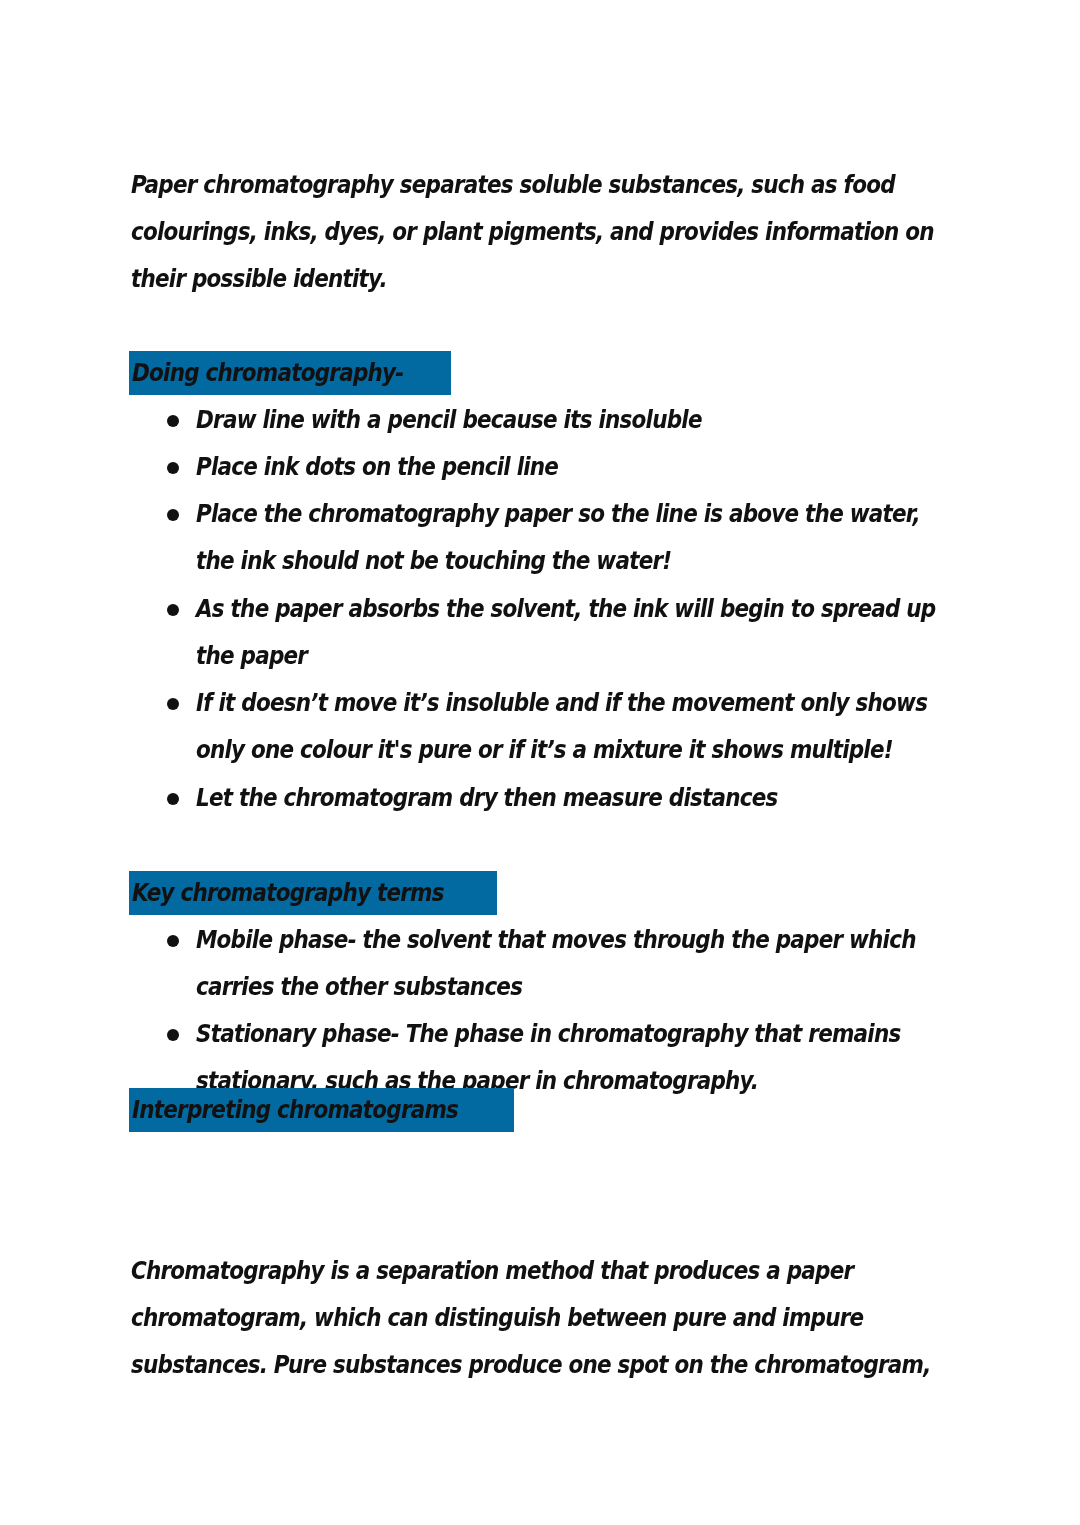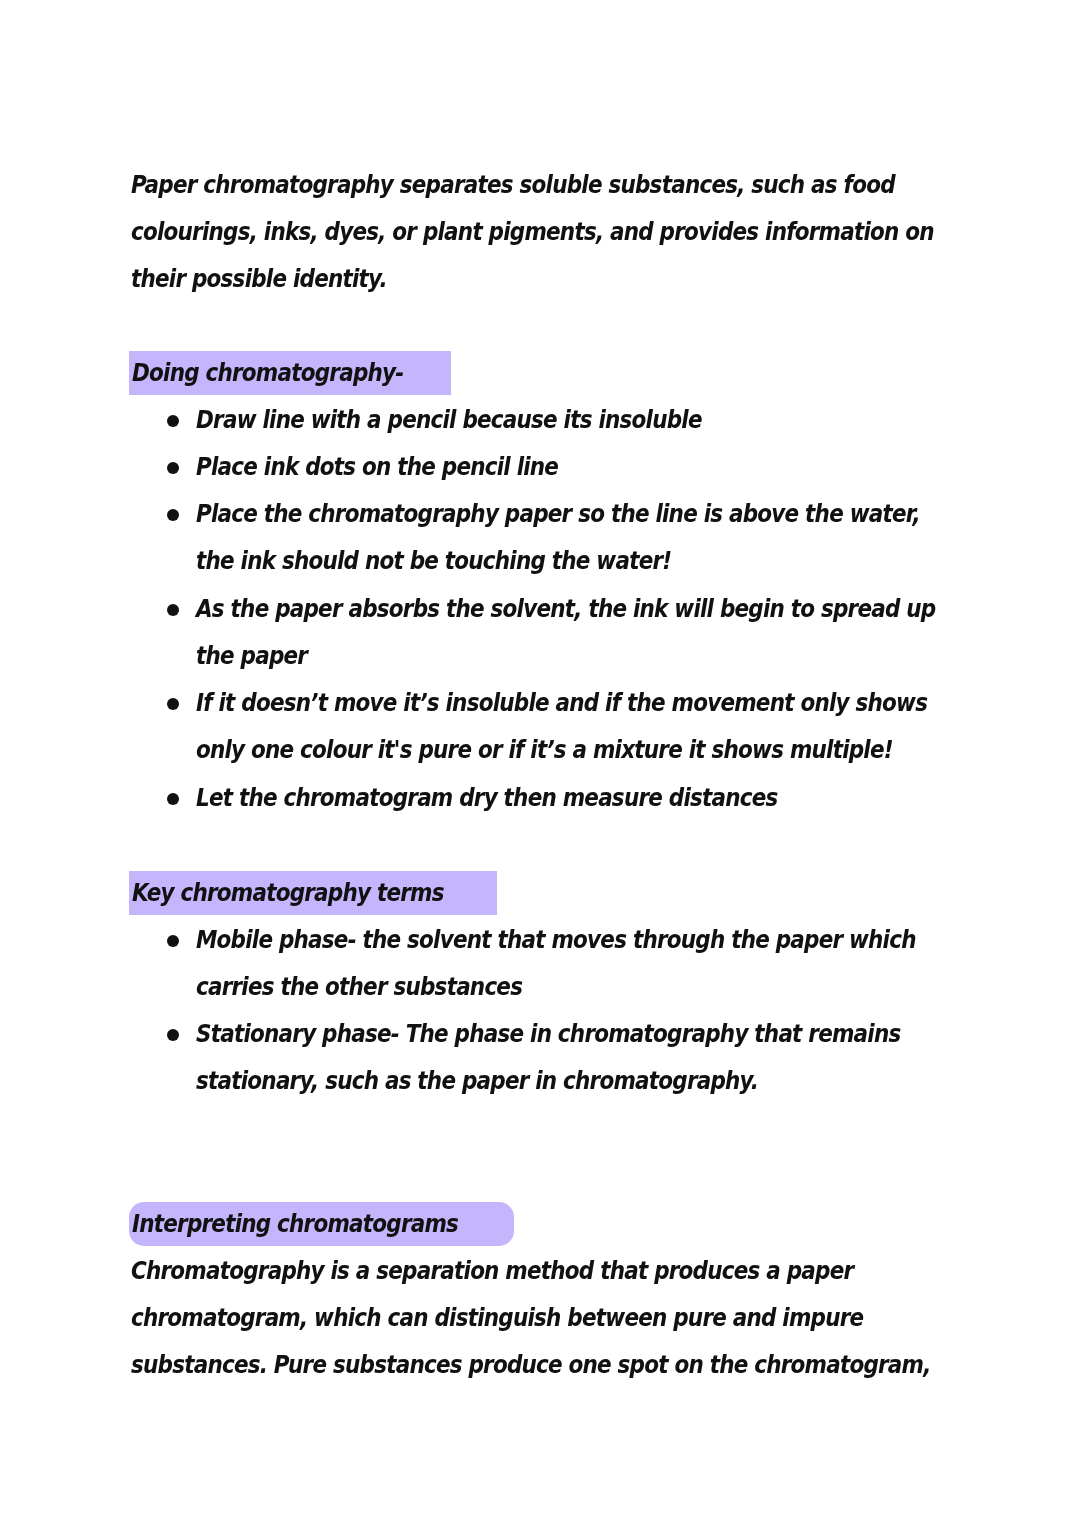--- a/index.html
+++ b/index.html
@@ -33,21 +33,21 @@
       white-space: nowrap;
       transform: scaleX(0.86);
       transform-origin: left center;
       font-style: italic;
     }
     .heading {
       position: absolute;
       left: 129px;
       height: 44px;
       padding: 0 3px 0 3px;
-      background: #c4b5fd;
+      background: #0369a1;
       font-size: 25px;
       font-weight: bold;
       font-style: italic;
       letter-spacing: -0.9px;
       line-height: 44px;
       white-space: nowrap;
       box-sizing: border-box;
     }
     .heading span {
       display: inline-block;
@@ -137,21 +137,21 @@
     </div>
 
     <div>
       <div class="bullet" style="top:997px;"></div>
       <div class="item-line" style="top:985px;">Stationary phase- The phase in chromatography that remains</div>
       <div class="item-line" style="top:1032px;">stationary, such as the paper in chromatography.</div>
     </div>
   </div>
 
   <div>
-    <div class="heading" style="top:1170px;border-radius:15px;">
+    <div class="heading" style="top:1056px;">
       <span>Interpreting chromatograms</span>
     </div>
 
     <div>
       <div class="line" style="top:1222px;">Chromatography is a separation method that produces a paper</div>
       <div class="line" style="top:1269px;">chromatogram, which can distinguish between pure and impure</div>
       <div class="line" style="top:1316px;">substances. Pure substances produce one spot on the chromatogram,</div>
     </div>
   </div>
 

